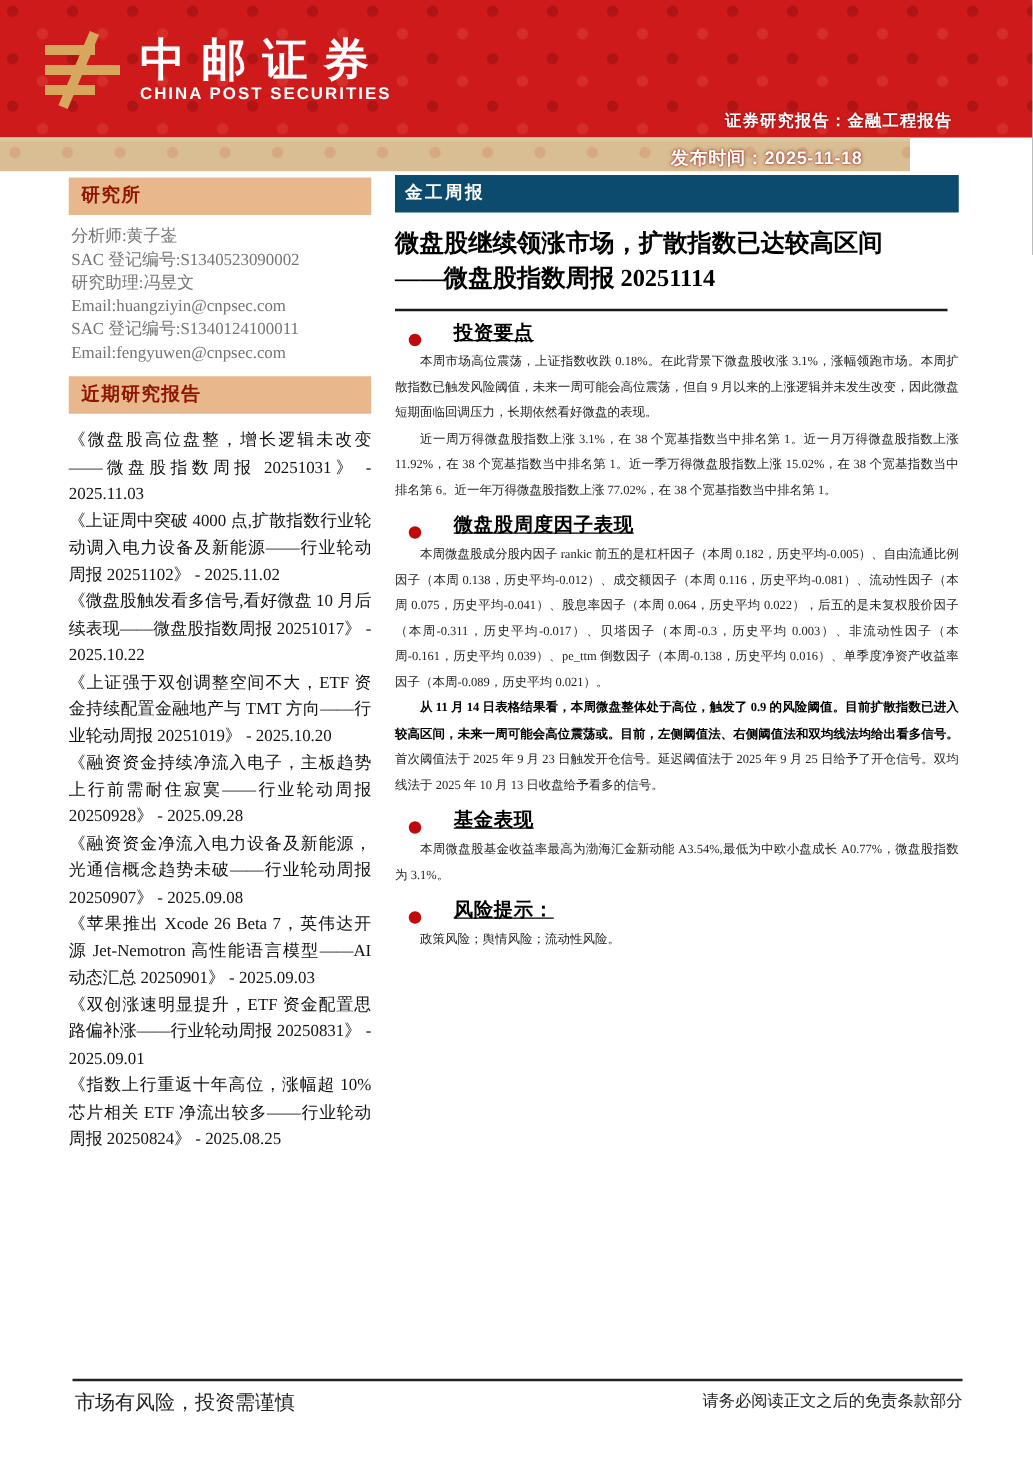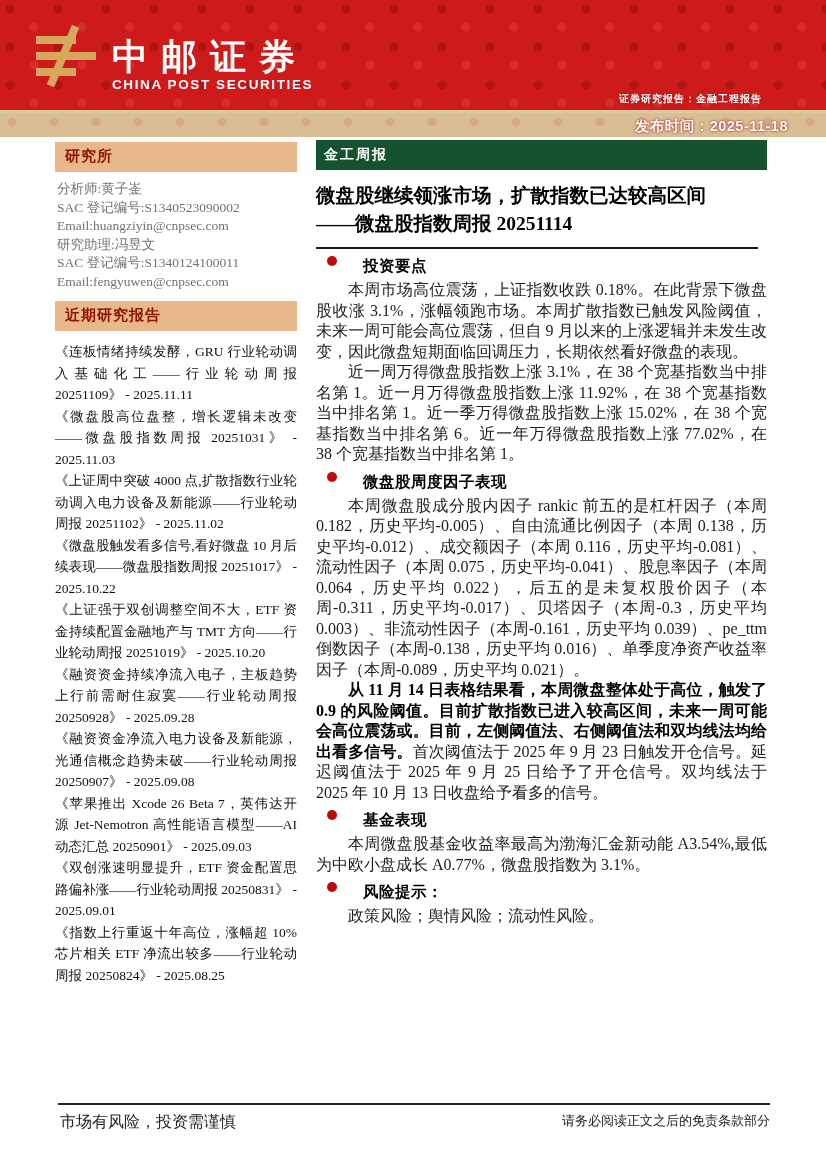--- a/index.html
+++ b/index.html
@@ -12,37 +12,37 @@
 
   
   .banner {
     position:absolute; left:0; top:0; width:826px; height:110px;
     background-color:#ce1a1a;
     background-image:
       radial-gradient(circle at 10px 9px,  rgba(150,15,15,.55) 4px, transparent 5px),
       radial-gradient(circle at 34px 27px, rgba(238,118,100,.22) 4px, transparent 5px);
     background-size:48px 38px;
   }
-  .logo-wrap { position:absolute; left:28px; top:18px; display:flex; align-items:flex-end; }
+  .logo-wrap { position:absolute; left:28px; top:18px; display:flex; align-items:center; }
   .logo-svg { width:74px; height:74px; margin-right:10px; }
   .brand-cn {
     color:#ffffff; font-weight:bold; font-size:36px; letter-spacing:13px;
     font-family:"Liberation Sans","DejaVu Sans",sans-serif; line-height:1.1; white-space:nowrap;
   }
   .brand-en {
     color:#ffffff; font-size:13.5px; letter-spacing:1.6px; font-weight:bold;
     font-family:"Liberation Sans","DejaVu Sans",sans-serif; white-space:nowrap;
   }
   .report-type {
     position:absolute; right:64px; bottom:4px; color:#ffffff;
-    font-size:10px; font-weight:bold; letter-spacing:1px;
+    font-size:13px; font-weight:bold; letter-spacing:1px;
     text-shadow:0 0 2px rgba(120,0,0,.8);
   }
   .pub-band {
-    position:absolute; left:0; top:110px; width:826px; height:27px;
+    position:absolute; left:0; top:110px; width:728px; height:27px;
     background-color:#d9be93;
     background-image:radial-gradient(circle at 12px 9px, rgba(198,74,52,.18) 4px, transparent 5px);
     background-size:42px 30px;
     border-top:3px solid #dcc9a2;
   }
   .pub-time {
     position:absolute; right:38px; top:4px; color:#ffffff;
     font-size:14.5px; font-weight:bold; letter-spacing:.5px;
     text-shadow:0 0 3px rgba(160,30,20,.9), 0 0 1px rgba(160,30,20,.9);
     font-family:"Liberation Sans","DejaVu Sans",sans-serif;
@@ -55,34 +55,34 @@
     padding:5px 10px 6px 10px; letter-spacing:1px;
   }
   .analyst-info { margin:8px 2px 10px 2px; font-size:13.5px; line-height:18.5px; color:#737373; }
   .recent-header { margin-top:4px; }
   .reports-list { margin-top:10px; font-size:13.5px; line-height:21.5px; color:#111; }
   .report-item { text-align:justify; text-justify:inter-ideograph; }
 
   
   .main { position:absolute; left:316px; top:140px; width:451px; }
   .badge {
-    background:#14532d; color:#ffffff; font-size:14px; font-weight:bold;
+    background:#0c4a6e; color:#ffffff; font-size:14px; font-weight:bold;
     height:30px; line-height:30px; padding-left:8px; letter-spacing:2px;
   }
   .title { margin-top:12px; text-align:left; font-weight:bold; font-size:19.5px; line-height:28px; color:#000; }
   .title-rule { border-top:2px solid #1a1a1a; margin:9px 0 6px 0; width:98%; }
 
-  .sec-head { display:flex; align-items:flex-start; margin:7px 0 3px 0; }
+  .sec-head { display:flex; align-items:flex-end; margin:7px 0 3px 0;text-decoration:underline; }
   .bullet {
     width:10px; height:10px; border-radius:50%; background:#c00a0a;
     margin:0 26px 0 11px; flex:0 0 auto;
   }
   .sec-title { font-weight:bold; font-size:15.5px; color:#000; letter-spacing:.5px; }
   .para {
-    font-size:16px; line-height:20.5px; color:#1c1c1c;
+    font-size:10px; line-height:20.5px; color:#1c1c1c;
     text-align:justify; text-justify:inter-ideograph; text-indent:2em;
   }
   .para-lead { font-weight:bold; color:#000; }
 
   
   .footer-rule { position:absolute; left:58px; top:1103px; width:712px; border-top:2px solid #222; }
   .footer-left  { position:absolute; left:60px;  top:1112px; font-size:16px; color:#222; }
   .footer-right { position:absolute; right:56px; top:1112px; font-size:13px; color:#222; }
 </style>
 </head>
@@ -110,28 +110,27 @@
 
   <div class="pub-band">
     <div class="pub-time">发布时间：2025-11-18</div>
   </div>
 
   <div class="sidebar">
     <div class="side-header">研究所</div>
     <div class="analyst-info">
         <div>分析师:黄子崟</div>
         <div>SAC 登记编号:S1340523090002</div>
+        <div>研究助理:冯昱文</div>
         <div>Email:huangziyin@cnpsec.com</div>
-        <div>研究助理:冯昱文</div>
         <div>SAC 登记编号:S1340124100011</div>
         <div>Email:fengyuwen@cnpsec.com</div>
       </div>
     <div class="side-header recent-header">近期研究报告</div>
     <div class="reports-list">
-        <div class="report-item">《连板情绪持续发酵，GRU 行业轮动调入基础化工——行业轮动周报 20251109》 - 2025.11.11</div>
         <div class="report-item">《微盘股高位盘整，增长逻辑未改变——微盘股指数周报 20251031》 - 2025.11.03</div>
         <div class="report-item">《上证周中突破 4000 点,扩散指数行业轮动调入电力设备及新能源——行业轮动周报 20251102》 - 2025.11.02</div>
         <div class="report-item">《微盘股触发看多信号,看好微盘 10 月后续表现——微盘股指数周报 20251017》 - 2025.10.22</div>
         <div class="report-item">《上证强于双创调整空间不大，ETF 资金持续配置金融地产与 TMT 方向——行业轮动周报 20251019》 - 2025.10.20</div>
         <div class="report-item">《融资资金持续净流入电子，主板趋势上行前需耐住寂寞——行业轮动周报 20250928》 - 2025.09.28</div>
         <div class="report-item">《融资资金净流入电力设备及新能源，光通信概念趋势未破——行业轮动周报 20250907》 - 2025.09.08</div>
         <div class="report-item">《苹果推出 Xcode 26 Beta 7，英伟达开源 Jet-Nemotron 高性能语言模型——AI 动态汇总 20250901》 - 2025.09.03</div>
         <div class="report-item">《双创涨速明显提升，ETF 资金配置思路偏补涨——行业轮动周报 20250831》 - 2025.09.01</div>
         <div class="report-item">《指数上行重返十年高位，涨幅超 10% 芯片相关 ETF 净流出较多——行业轮动周报 20250824》 - 2025.08.25</div>
       </div>

